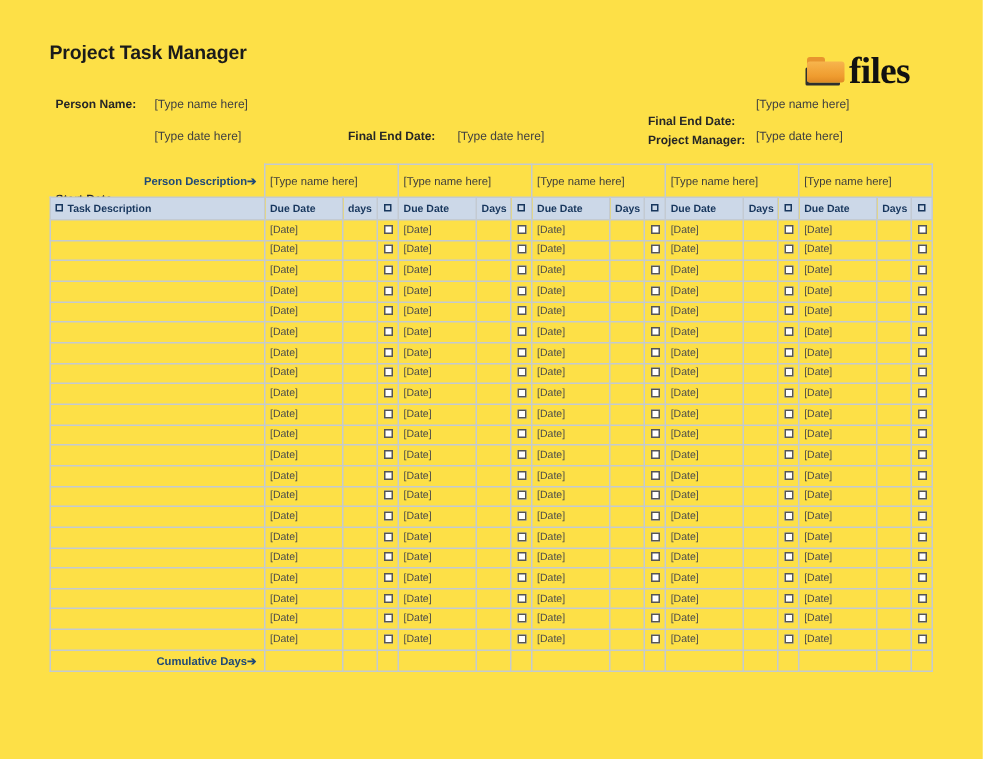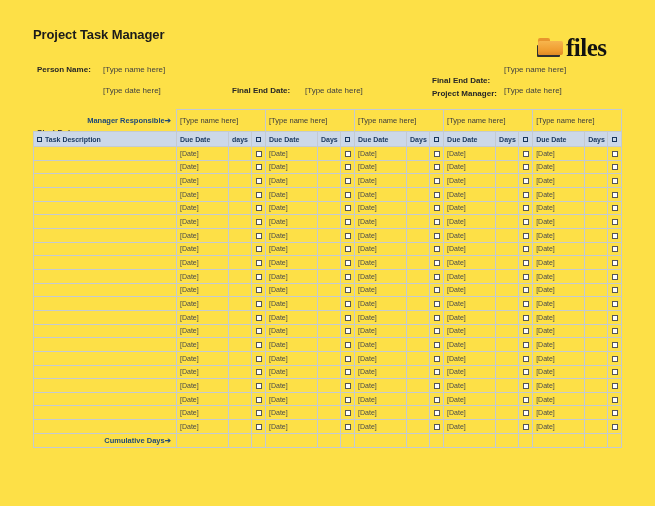--- a/index.html
+++ b/index.html
@@ -118,21 +118,21 @@
         <col class="c-cb">
       <col class="c-due">
         <col class="c-days">
         <col class="c-cb">
       <col class="c-due">
         <col class="c-days">
         <col class="c-cb">
     </colgroup>
     <tbody id="task-tbody">
         <tr class="person-row">
-          <td class="person-label">Manager Responsible➔</td>
+          <td class="person-label">Person Description➔</td>
           <td class="person-name" colspan="3">[Type name here]</td>
           <td class="person-name" colspan="3">[Type name here]</td>
           <td class="person-name" colspan="3">[Type name here]</td>
           <td class="person-name" colspan="3">[Type name here]</td>
           <td class="person-name" colspan="3">[Type name here]</td>
         </tr>
         <tr class="head-row">
           <td class="desc-head"><span class="mini-box"></span><span>Task Description</span></td>
           <td class="due-head">Due Date</td>
           <td class="days-head">days</td>

